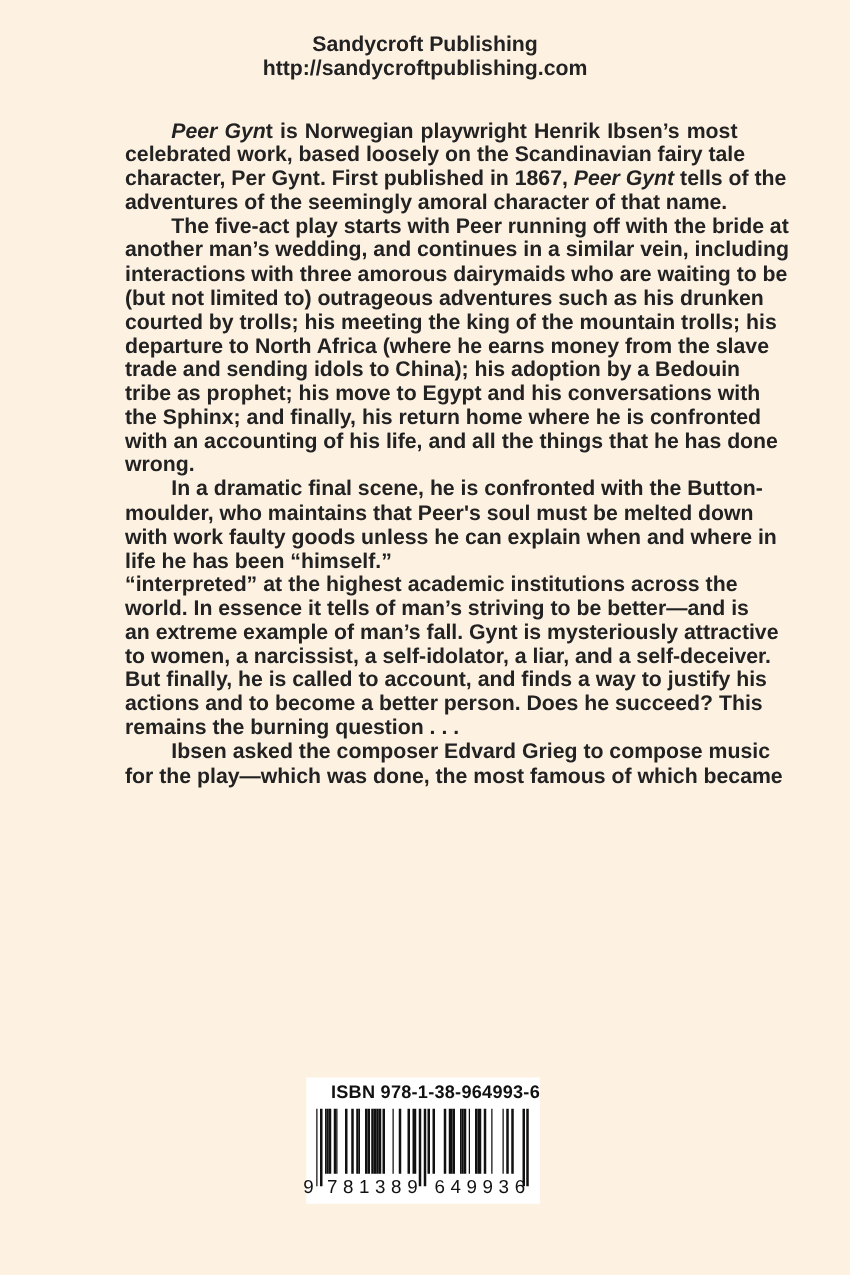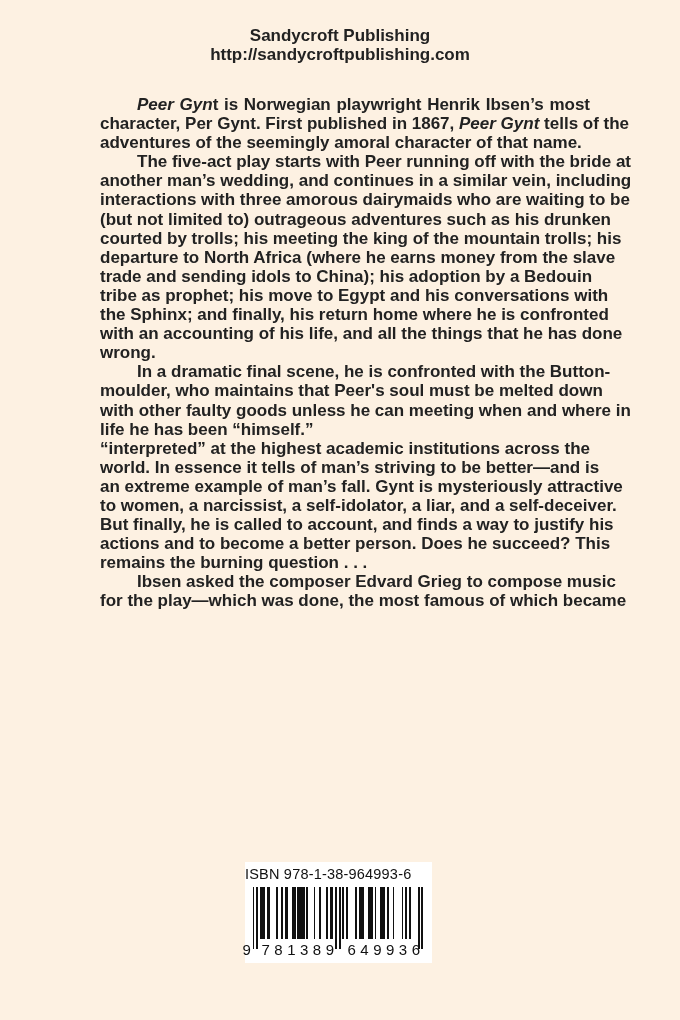--- a/index.html
+++ b/index.html
@@ -29,22 +29,22 @@
     text-align:center;
   }
   .barcode-box {
     position:absolute; left:245px; top:862px;
     width:187px; height:101px;
     background:#ffffff;
     box-sizing:border-box;
     padding-top:4px;
   }
   .isbn-label {
-    text-align:left;
-    font-size:14.5px; font-weight:normal; color:#111111;
+    text-align:right;
+    font-size:14.5px; font-weight:bold; color:#111111;
     letter-spacing:0.2px;
     line-height:16px;
   }
   .bars {
     position:relative;
     margin:5px auto 0;
     width:172px; height:62px;
     display:flex; align-items:flex-start;
   }
   .module { width:1.81px; height:52px; flex:0 0 auto; }
@@ -60,40 +60,41 @@
   .ean-g2 { left:95px; letter-spacing:4.5px; }
 </style>
 </head>
 <body>
 
 <div class="cover" style="background: rgb(253, 241, 226);">
 
   <div class="synopsis" style="color: rgb(34, 34, 34);">
       <div class="para">
         <div class="line first"><span class="it">Peer Gyn</span><span>t is Norwegian playwright Henrik Ibsen’s most</span></div>
+        <div class="line"><span>celebrated work, based loosely on the Scandinavian fairy tale</span></div>
         <div class="line"><span>character, Per Gynt. First published in 1867, </span><span class="it">Peer Gynt</span><span> tells of the</span></div>
         <div class="line last"><span>adventures of the seemingly amoral character of that name.</span></div>
       </div>
       <div class="para">
         <div class="line first"><span>The five-act play starts with Peer running off with the bride at</span></div>
         <div class="line"><span>another man’s wedding, and continues in a similar vein, including</span></div>
         <div class="line"><span>interactions with three amorous dairymaids who are waiting to be</span></div>
         <div class="line"><span>(but not limited to) outrageous adventures such as his drunken</span></div>
         <div class="line"><span>courted by trolls; his meeting the king of the mountain trolls; his</span></div>
         <div class="line"><span>departure to North Africa (where he earns money from the slave</span></div>
         <div class="line"><span>trade and sending idols to China); his adoption by a Bedouin</span></div>
         <div class="line"><span>tribe as prophet; his move to Egypt and his conversations with</span></div>
         <div class="line"><span>the Sphinx; and finally, his return home where he is confronted</span></div>
         <div class="line"><span>with an accounting of his life, and all the things that he has done</span></div>
         <div class="line last"><span>wrong.</span></div>
       </div>
       <div class="para">
         <div class="line first"><span>In a dramatic final scene, he is confronted with the Button-</span></div>
         <div class="line"><span>moulder, who maintains that Peer's soul must be melted down</span></div>
-        <div class="line"><span>with other faulty goods unless he can meeting when and where in</span></div>
+        <div class="line"><span>with work faulty goods unless he can explain when and where in</span></div>
         <div class="line last"><span>life he has been “himself.”</span></div>
       </div>
       <div class="para">
         <div class="line"><span>“interpreted” at the highest academic institutions across the</span></div>
         <div class="line"><span>world. In essence it tells of man’s striving to be better—and is</span></div>
         <div class="line"><span>an extreme example of man’s fall. Gynt is mysteriously attractive</span></div>
         <div class="line"><span>to women, a narcissist, a self-idolator, a liar, and a self-deceiver.</span></div>
         <div class="line"><span>But finally, he is called to account, and finds a way to justify his</span></div>
         <div class="line"><span>actions and to become a better person. Does he succeed? This</span></div>
         <div class="line last"><span>remains the burning question . . .</span></div>

